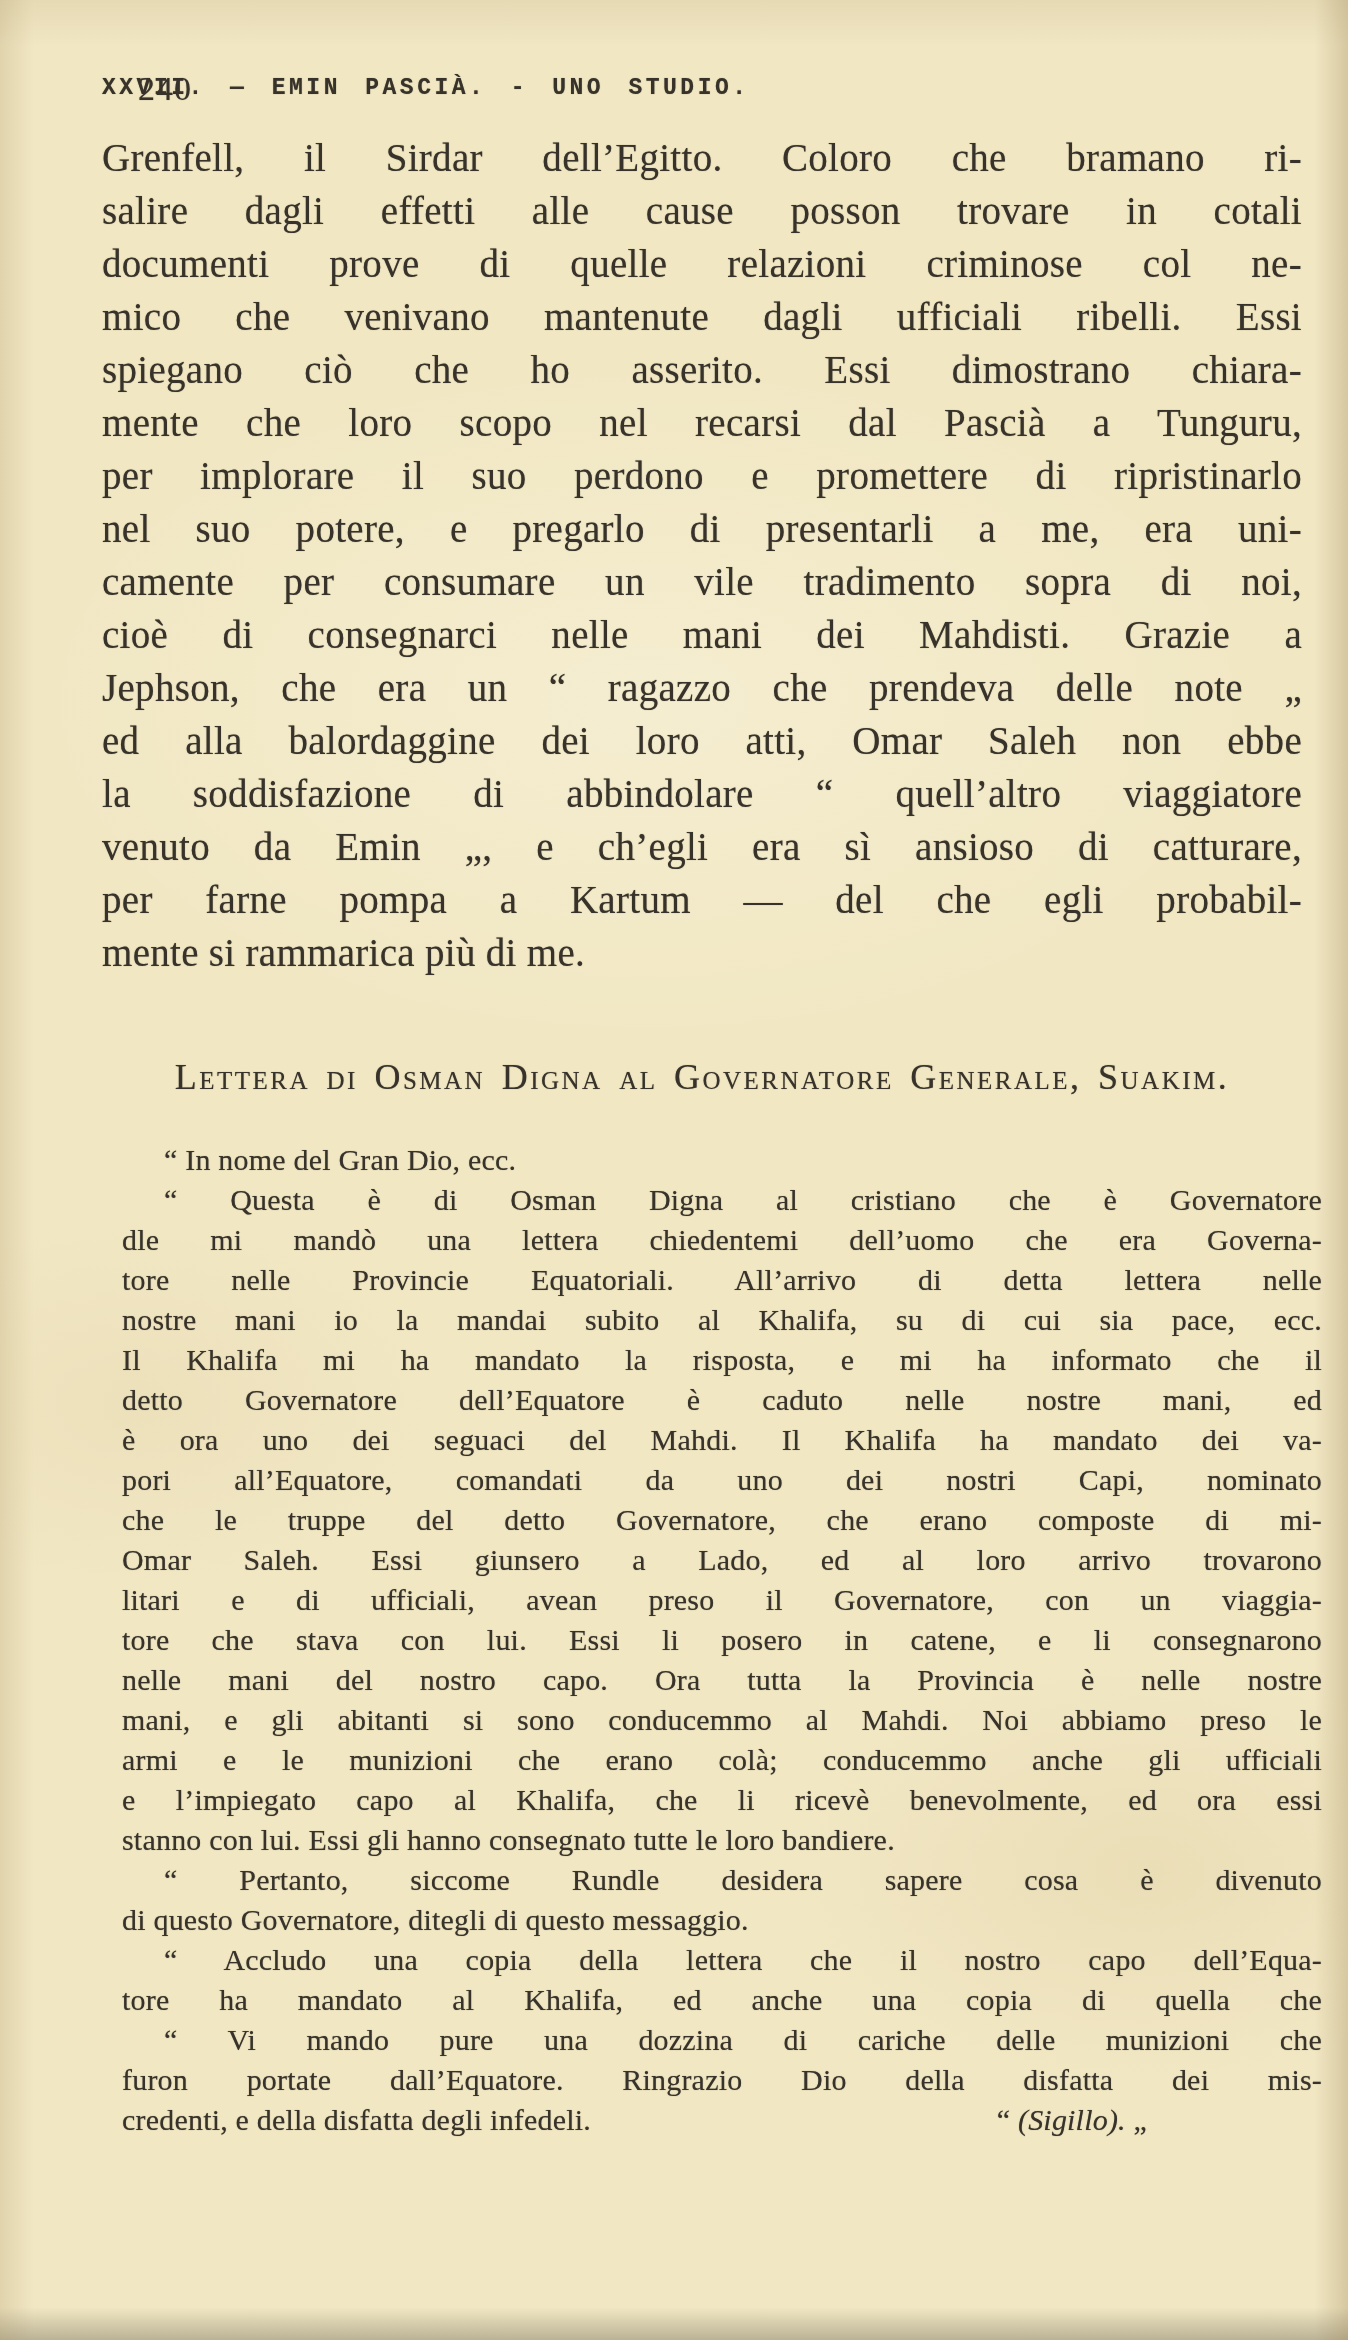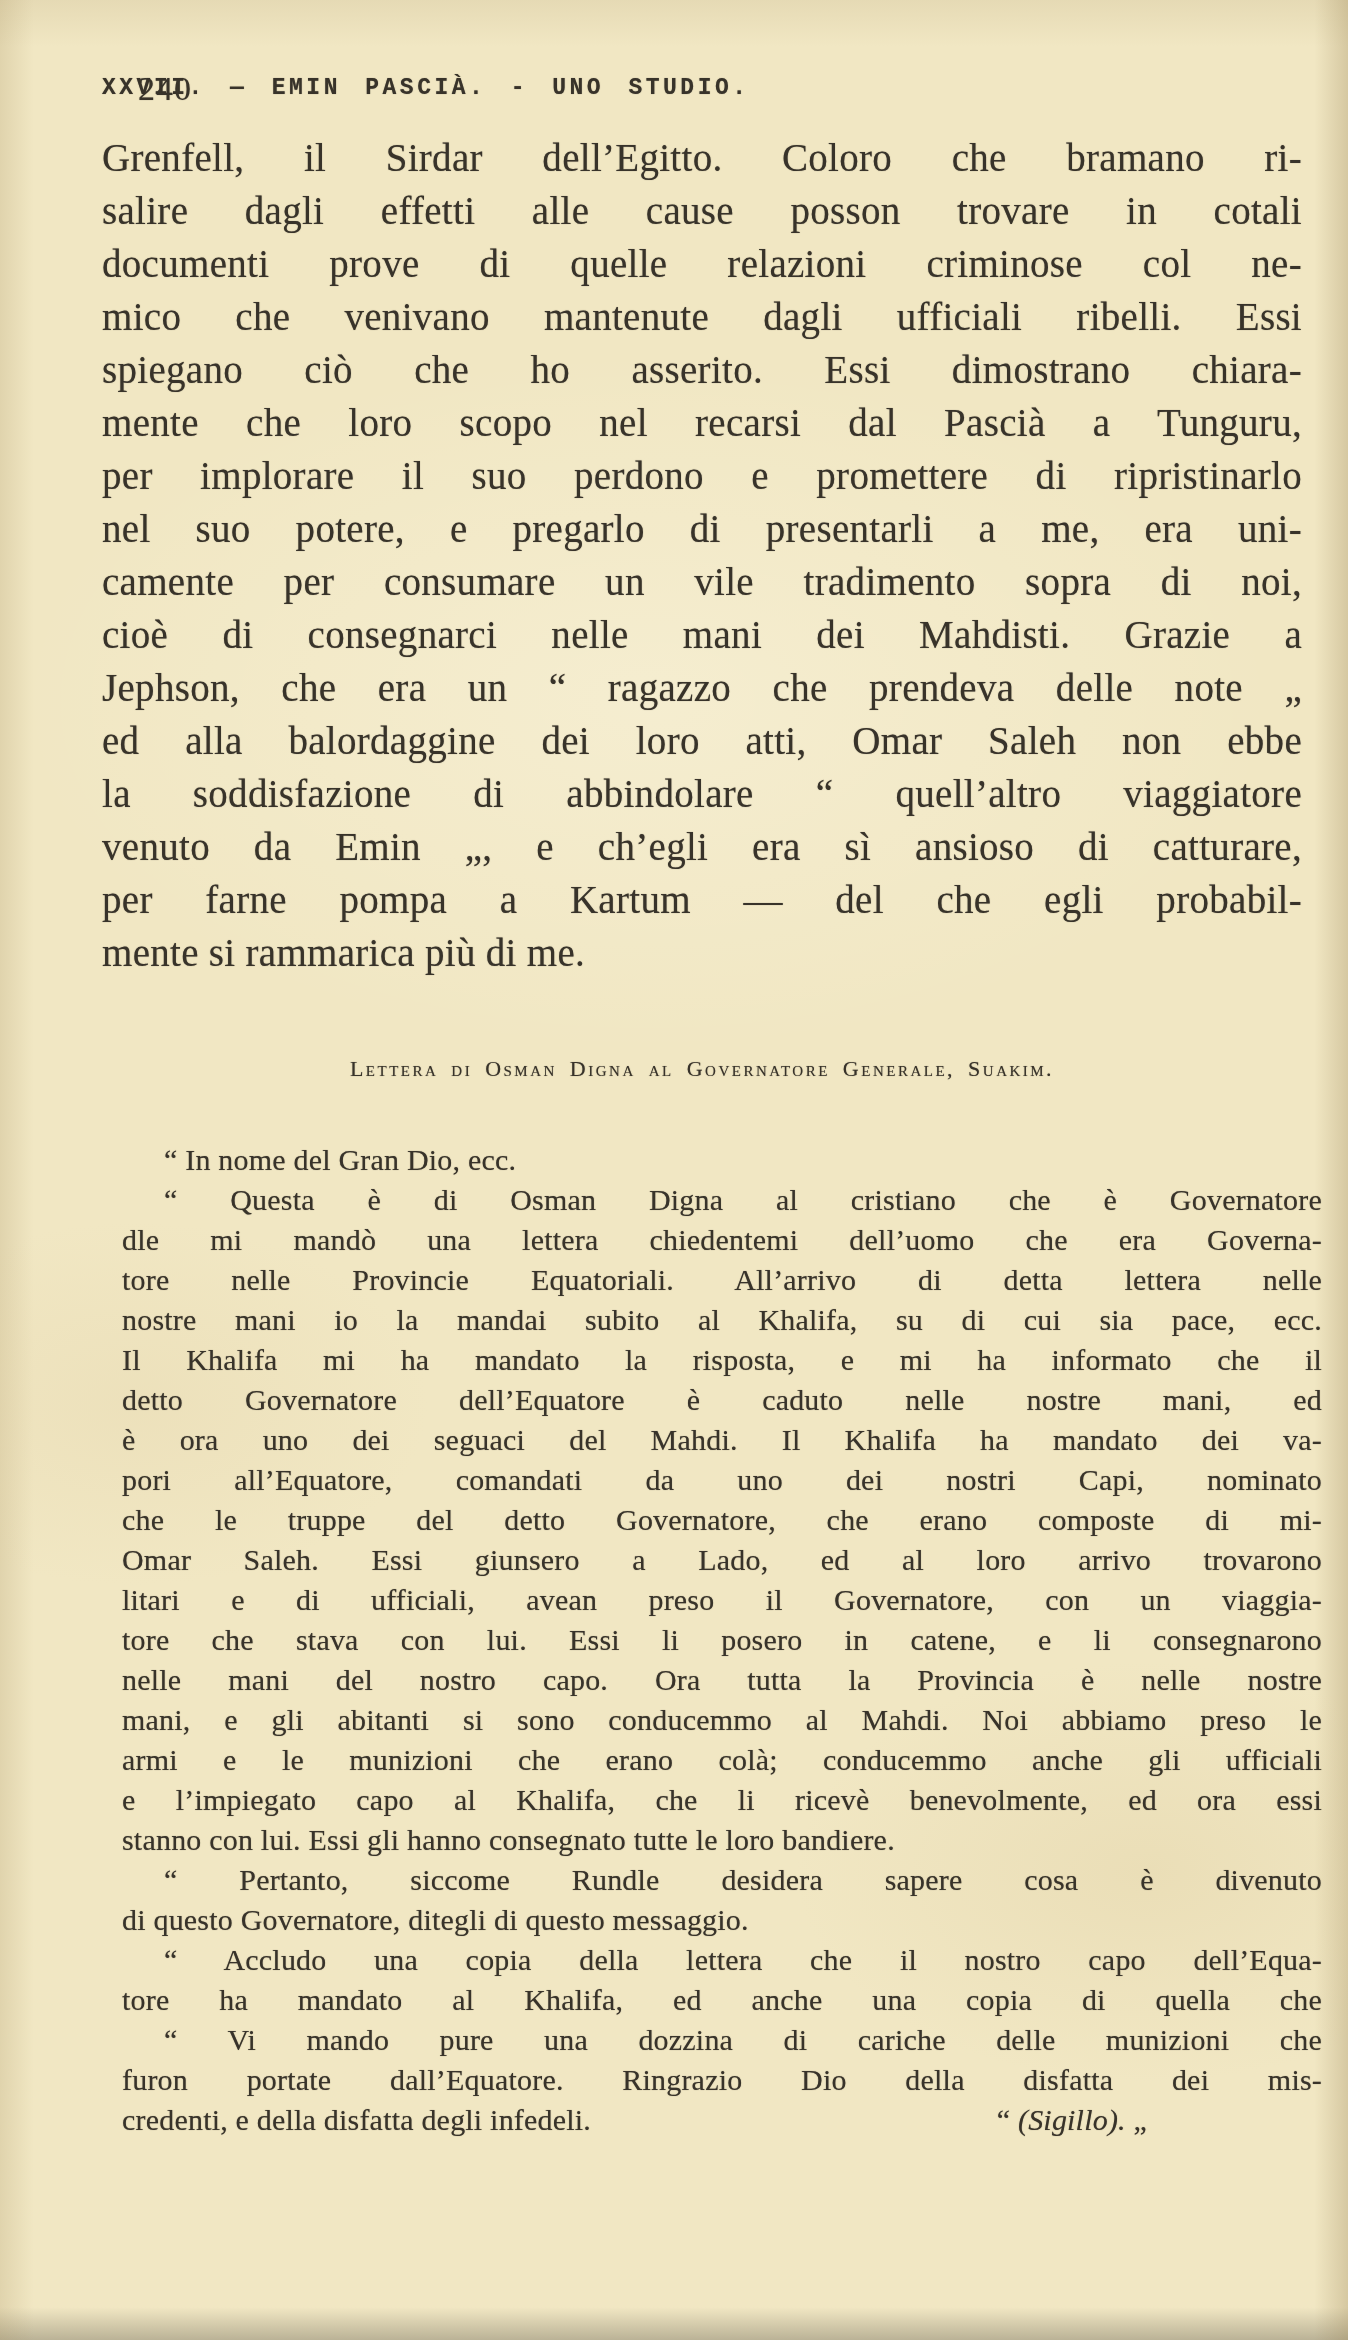--- a/index.html
+++ b/index.html
@@ -66,21 +66,21 @@
   }
   .mline.no-j { text-align-last: left; }
   
   .letter-heading {
     position: absolute;
     top: 1056px;
     left: 102px;
     width: 1200px;
     text-align: center;
     font-variant: small-caps;
-    font-size: 22px;
+    font-size: 36px;
     letter-spacing: 2.5px;
     word-spacing: 5px;
   }
   .letter-body {
     position: absolute;
     top: 1140px;
     left: 102px;
     width: 1200px;
     font-size: 30px;
     line-height: 40px;

